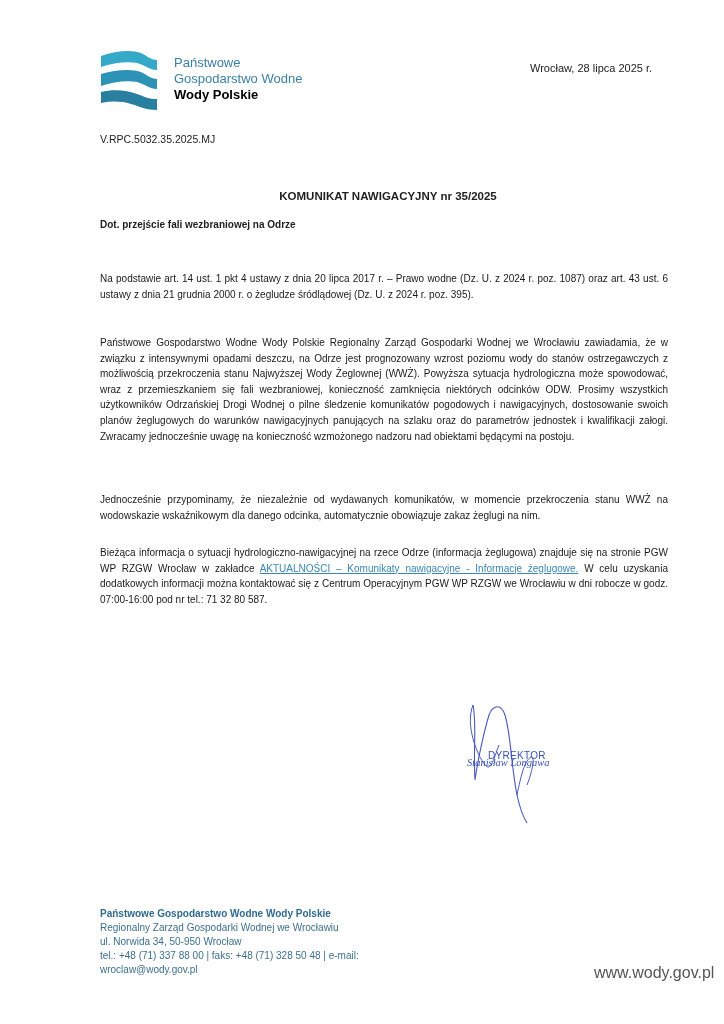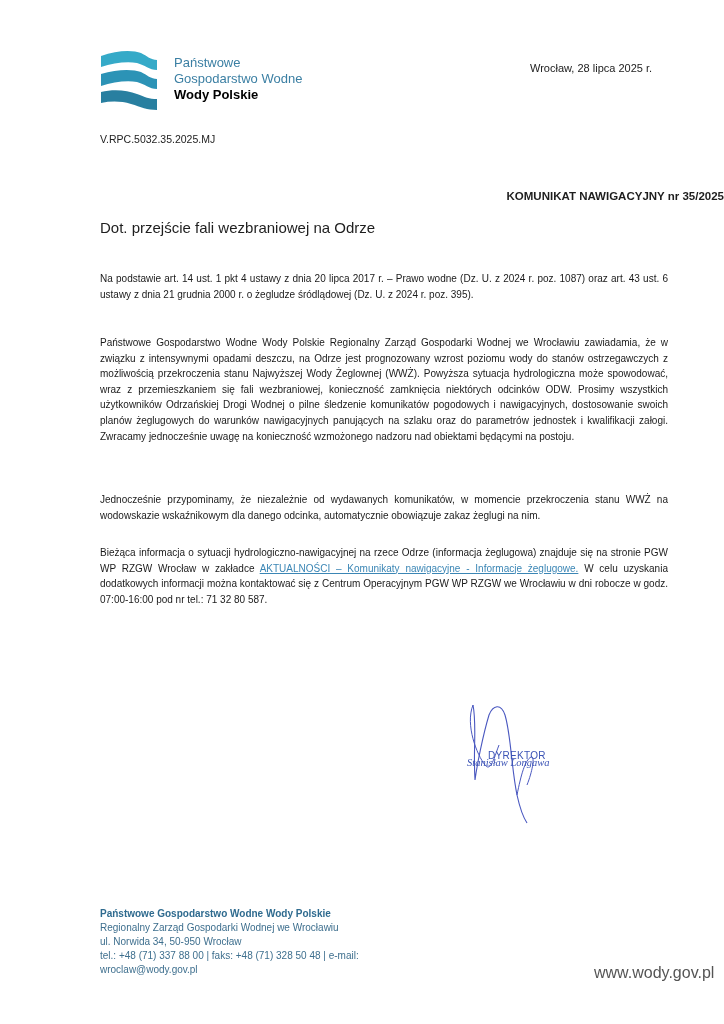--- a/index.html
+++ b/index.html
@@ -4,22 +4,22 @@
 <style>
   html, body { margin: 0; padding: 0; background: #ffffff; }
   body { width: 724px; height: 1024px; position: relative; overflow: hidden;
          font-family: "Liberation Sans", "DejaVu Sans", sans-serif; color: #1e1e1e; }
   .abs { position: absolute; }
   .logo-mark { left: 99px; top: 50px; width: 60px; height: 62px; }
   .logo-text { left: 174px; top: 55px; font-size: 13px; line-height: 16px; color: #3b7fa3; }
   .logo-text .l3 { font-weight: bold; color: #000000; }
   .date { left: 530px; top: 62px; font-size: 11px; color: #222; }
   .ref { left: 100px; top: 133px; font-size: 10.5px; color: #222; }
-  .title { left: 0; width: 724px; top: 190px; text-align: right; font-size: 11.5px; font-weight: bold; padding-left: 52px; box-sizing: border-box; }
-  .subject { left: 100px; top: 219px; font-size: 15px; font-weight: normal; text-align: right; }
+  .title { left: 0; width: 724px; top: 190px; text-align: center; font-size: 11.5px; font-weight: bold; padding-left: 52px; box-sizing: border-box; }
+  .subject { left: 100px; top: 219px; font-size: 10px; font-weight: bold; text-align: right; }
   .body { left: 100px; width: 568px; font-size: 10px; line-height: 15.6px; text-align: justify; color: #1a1a1a; }
   .p1 { top: 271px; }
   .p2 { top: 335px; }
   .p3 { top: 492px; }
   .p4 { top: 545px; }
   .link { color: #3b86b5; text-decoration: underline; }
   .signature { left: 455px; top: 695px; width: 130px; height: 130px; }
   .dyr { left: 488px; top: 729px; font-size: 10px; color: #3b53b5; letter-spacing: 0.3px; margin-top: 21px; }
   .signame { left: 467px; top: 757px; font-size: 10.5px; color: #3b53b5; font-style: italic; font-family: "Liberation Serif", serif; }
   .footer { left: 100px; top: 907px; font-size: 10px; line-height: 14px; color: #3e6f8e; }

